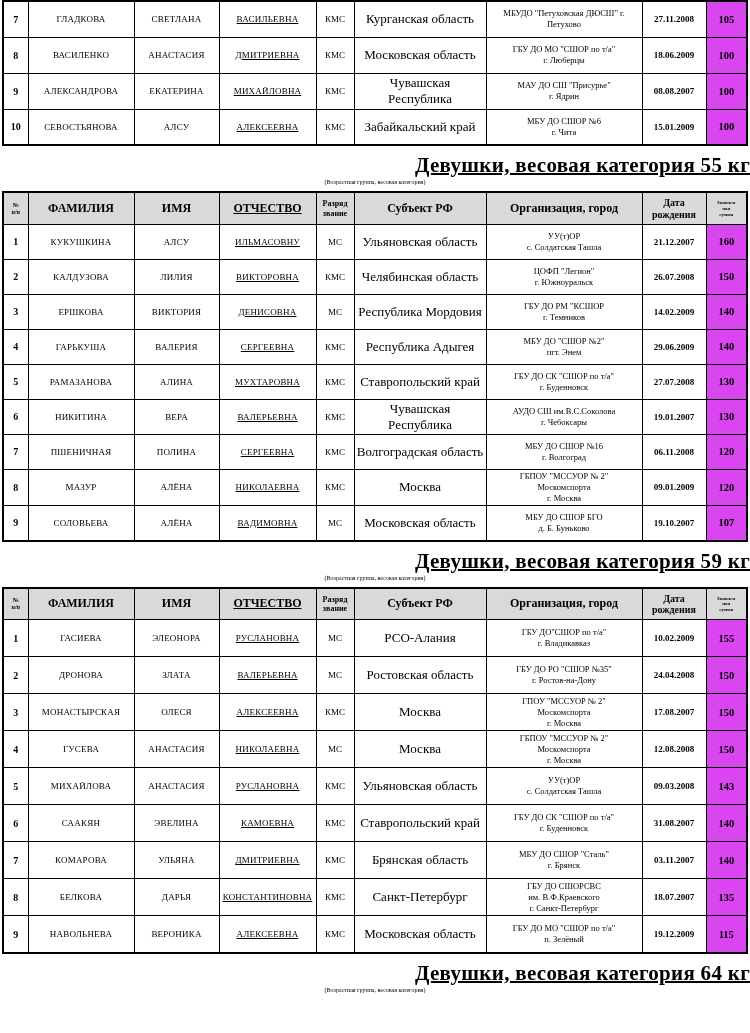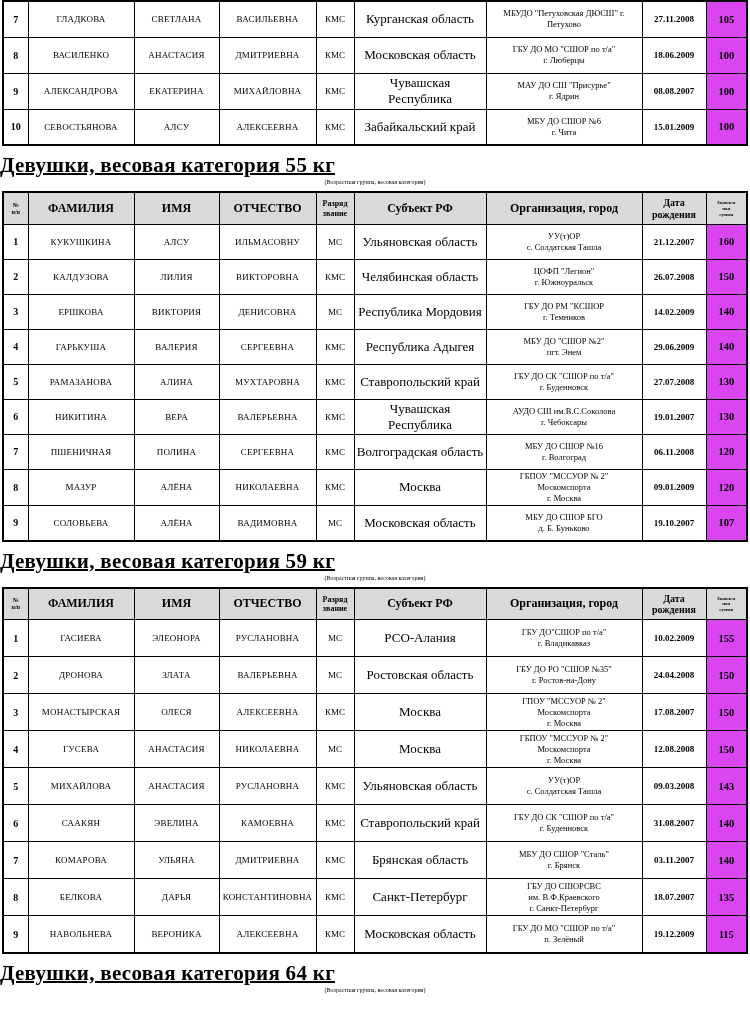--- a/index.html
+++ b/index.html
@@ -29,21 +29,21 @@
     text-align: center;
     vertical-align: middle;
     padding: 1px 2px;
     overflow: hidden;
     box-sizing: border-box;
   }
   
   .h-num,.c-num           { width: 25px; }
   .h-surname,.c-surname   { width: 106px; }
   .h-name,.c-name         { width: 85px; }
-  .h-patronymic,.c-patronymic { width: 97px; }
+  .h-patronymic,.c-patronymic { width: 97px; text-decoration: underline; }
   .h-rank,.c-rank         { width: 38px; }
   .h-region,.c-region     { width: 132px; }
   .h-org,.c-org           { width: 156px; }
   .h-dob,.c-dob           { width: 64px; }
   .h-total,.c-total       { width: 41px; }
 
   
   table.roster th.hc {
     background: #d9d9d9;
     font-weight: bold;
@@ -67,21 +67,21 @@
   .c-surname, .c-name, .c-patronymic { font-size: 9px; letter-spacing: 0.2px; }
   .c-rank       { font-size: 9px; }
   .c-region     { font-size: 13px; }
   .c-org        { font-size: 8.5px; white-space: pre-line; line-height: 1.3; }
   .c-dob        { font-size: 9px; font-weight: bold; }
   .c-total      { font-size: 10.5px; font-weight: bold; background: #d946ef; }
 
   
   .cat-title {
     margin: 7px 0 0 0;
-    text-align: left;
+    text-align: right;
     font-size: 21px;
     font-weight: bold;
     text-decoration: underline;
     text-decoration-thickness: 2px;
     letter-spacing: 0.3px;
     font-family: "Liberation Serif", serif;
   }
   .cat-sub {
     margin: 0 0 5px 0;
     text-align: center;

